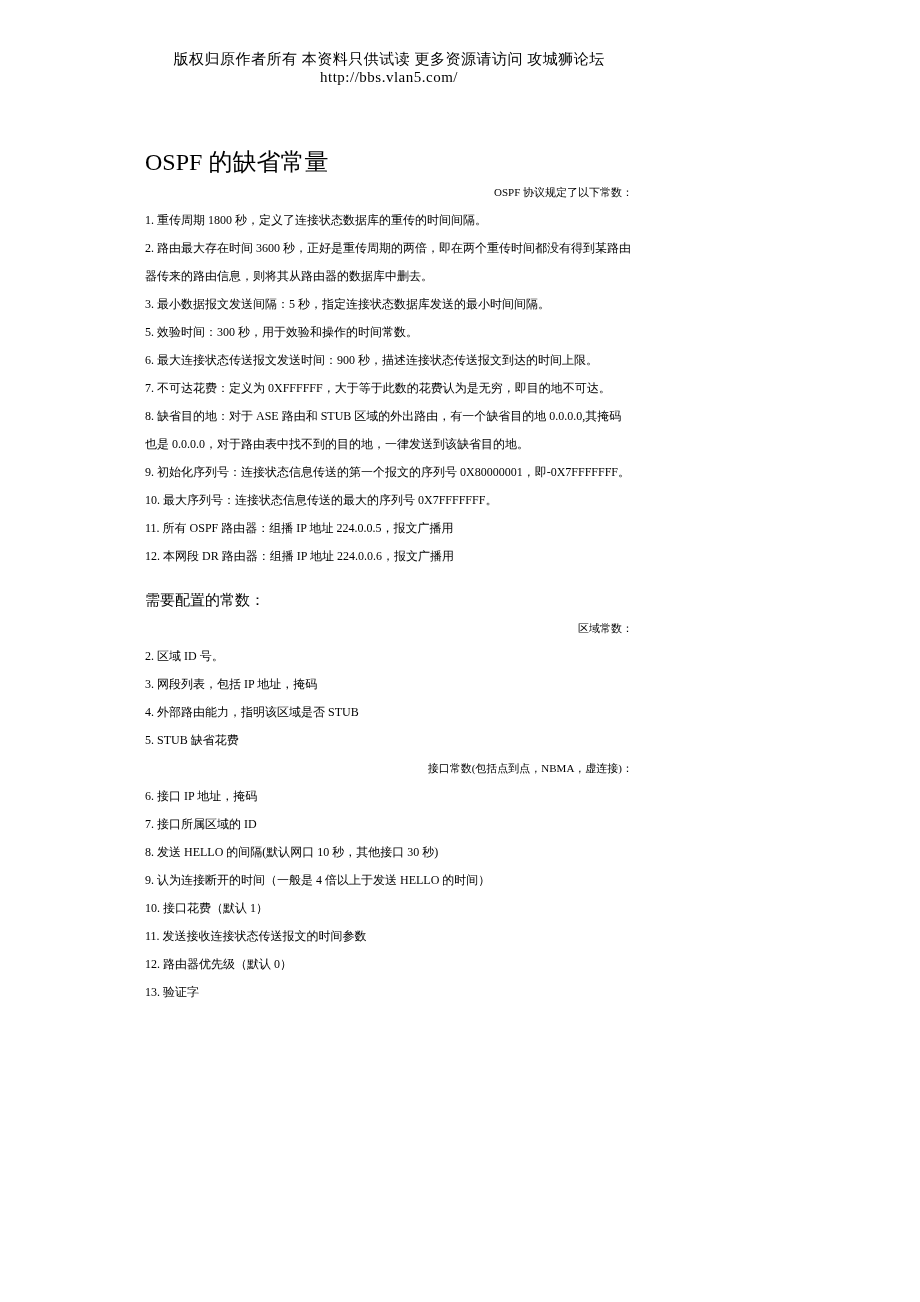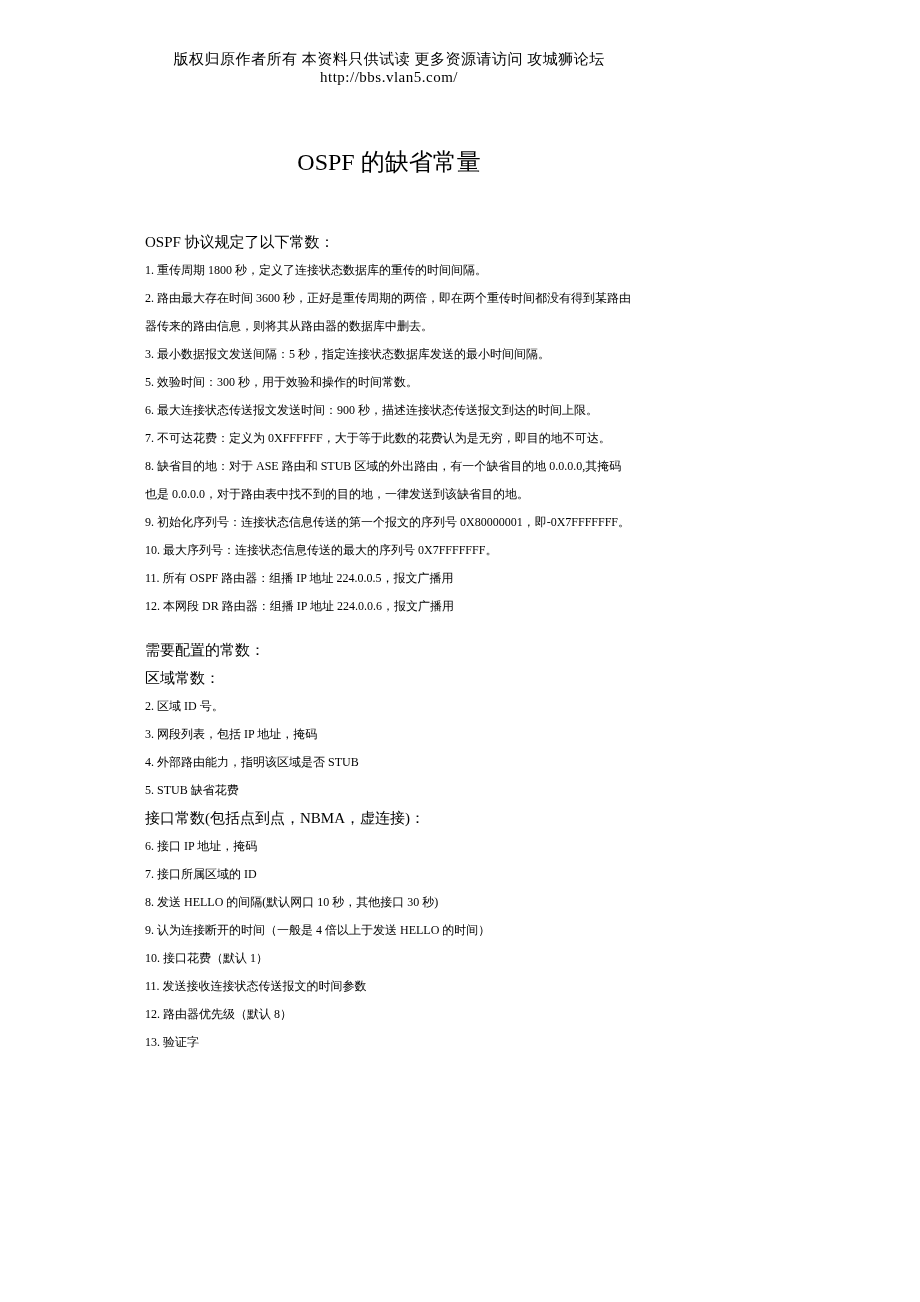--- a/index.html
+++ b/index.html
@@ -15,29 +15,28 @@
     padding: 50px 99px 50px 145px;
     box-sizing: border-box;
   }
   .header {
     text-align: center;
     font-size: 15px;
     letter-spacing: 0.5px;
     margin-bottom: 60px;
   }
   .title {
-    text-align: center;
     font-size: 24px;
-    margin-bottom: 50px;
     font-family: "SimSun", "宋体", serif;
   }
   .section-intro {
-    font-size: 15px;
+    font-size: 11px;
     line-height: 28px;
     margin-bottom: 0;
+    text-align: right;
   }
   .list {
     font-size: 12px;
     line-height: 28px;
   }
   .list-item {
     margin: 0;
   }
   .subheading {
     font-size: 15px;
@@ -81,17 +80,17 @@
   </div>
 
   <div class="section-intro">接口常数(包括点到点，NBMA，虚连接)：</div>
   <div class="list">
     <div class="list-item">6.   接口 IP 地址，掩码</div>
     <div class="list-item">7.   接口所属区域的 ID</div>
     <div class="list-item">8.   发送 HELLO 的间隔(默认网口 10 秒，其他接口 30 秒)</div>
     <div class="list-item">9.   认为连接断开的时间（一般是 4 倍以上于发送 HELLO 的时间）</div>
     <div class="list-item">10.   接口花费（默认 1）</div>
     <div class="list-item">11.   发送接收连接状态传送报文的时间参数</div>
-    <div class="list-item">12.   路由器优先级（默认 8）</div>
+    <div class="list-item">12.   路由器优先级（默认 0）</div>
     <div class="list-item">13.   验证字</div>
   </div>
 
 </div>
 
 </body></html>

